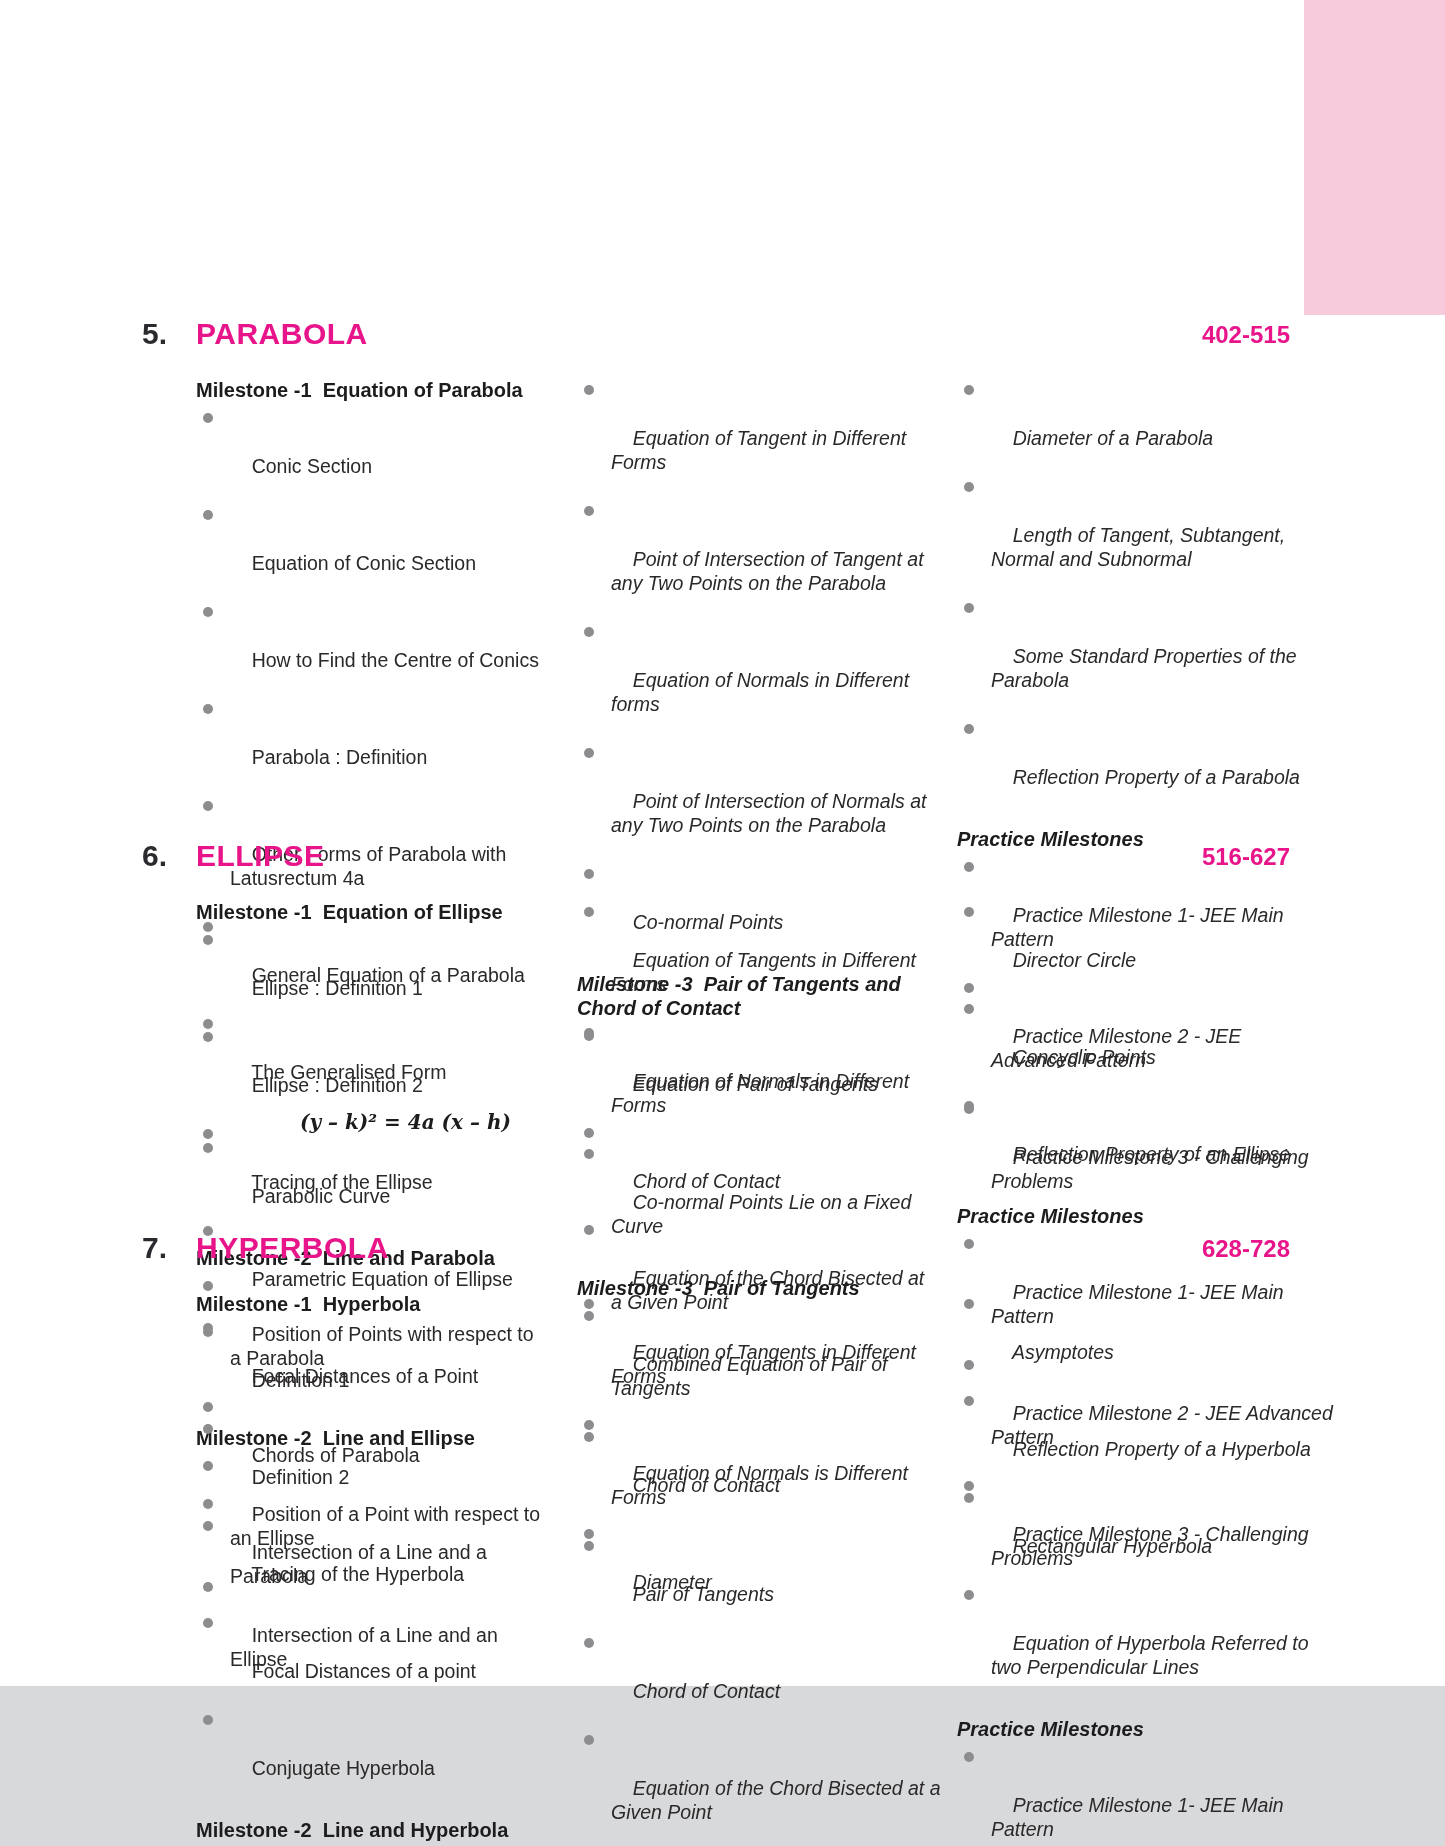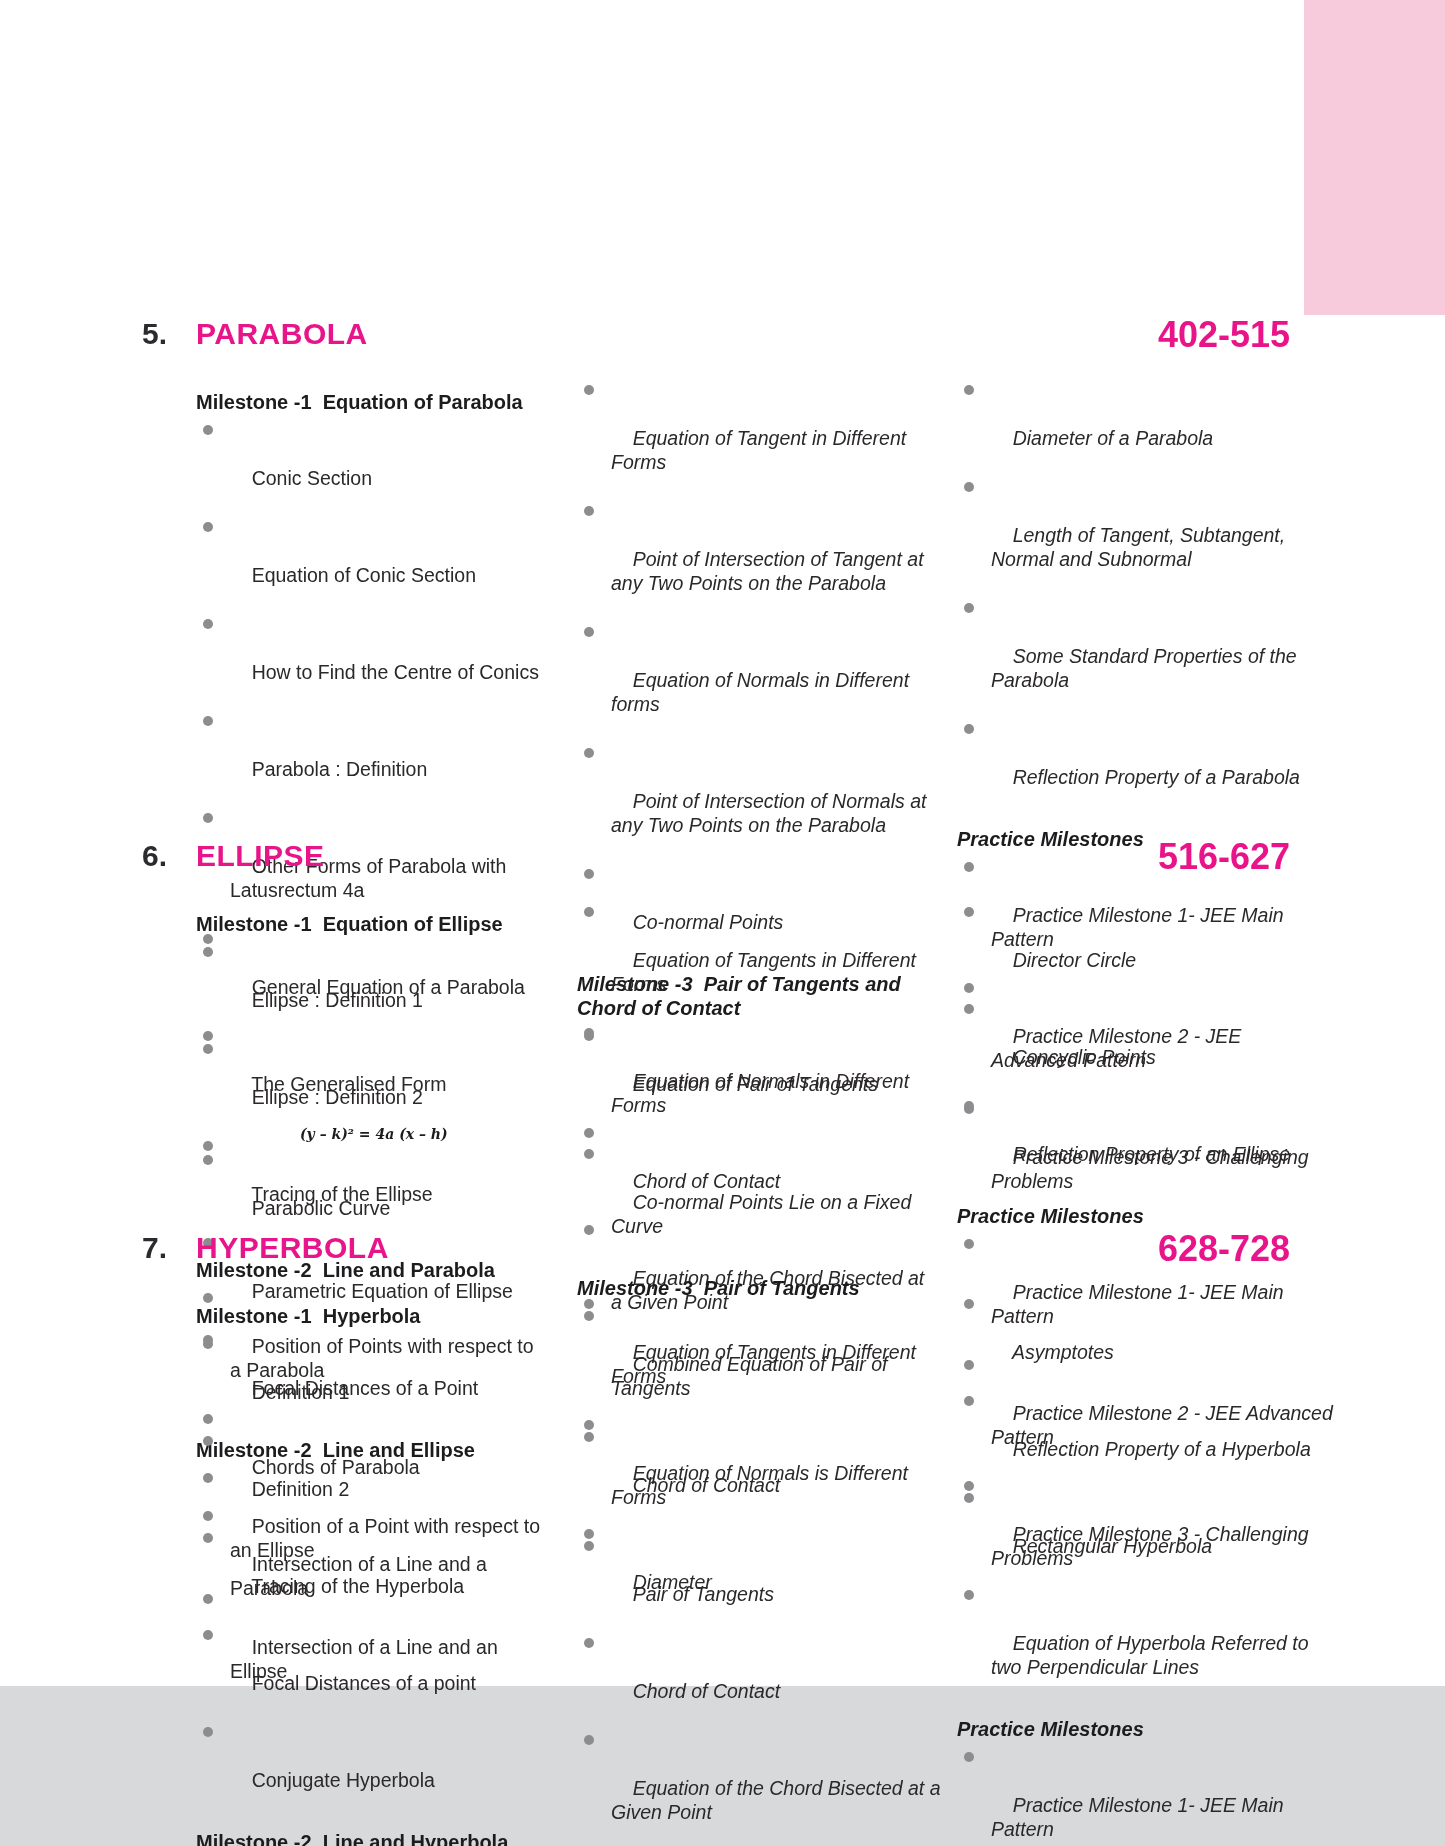--- a/index.html
+++ b/index.html
@@ -22,45 +22,45 @@
   .chapter-header { position:relative; height:40px; }
   .ch-num {
     position:absolute; left:0; top:0; font-size:30px; font-weight:bold;
     color:#2b2a2e; line-height:36px;
   }
   .ch-title {
     position:absolute; left:54px; top:0; font-size:30px; font-weight:bold;
     color:var(--accent,#e8158a); line-height:36px; letter-spacing:0.5px;
   }
   .ch-pages {
-    position:absolute; right:0; top:2px; font-size:36px; font-weight:bold;
+    position:absolute; right:0; top:2px; font-size:24px; font-weight:bold;
     color:var(--accent,#e8158a); line-height:34px;
   }
   .columns { position:relative; margin-top:22px; }
   .col { position:absolute; top:0; }
   .col1 { left:54px;  width:345px; }
   .col2 { left:435px; width:330px;font-style:italic; }
   .col3 { left:815px; width:335px;font-style:italic; }
   .milestone-header {
     font-size:20px; font-weight:bold; color:#1c1b1d; line-height:24px;
     white-space:pre; margin:14px 0 4px 0;
   }
-  .col > .milestone-header:first-child { margin-top:12px; }
+  .col > .milestone-header:first-child { margin-top:0; }
   .toc-item {
     position:relative; padding-left:34px; font-size:19.5px;
     color:var(--text,#2b282a); line-height:24px; white-space:pre;
     margin:0 0 1px 0;
   }
   .bullet {
     position:absolute; left:7px; top:7px; width:10px; height:10px;
     border-radius:50%; background:var(--bullet,#8d8d90);
   }
   .math-line {
     font-family:"DejaVu Serif", serif; font-style:italic; font-weight:bold;
-    font-size:14px; line-height:27px; padding-left:104px; color:#1c1b1d;
+    font-size:20px; line-height:27px; padding-left:104px; color:#1c1b1d;
     white-space:pre;
   }
 </style>
 </head>
 <body>
 
 <div class="page">
   <div class="pink-block"></div>
   <div class="footer-strip"></div>
   <div id="chapters">

